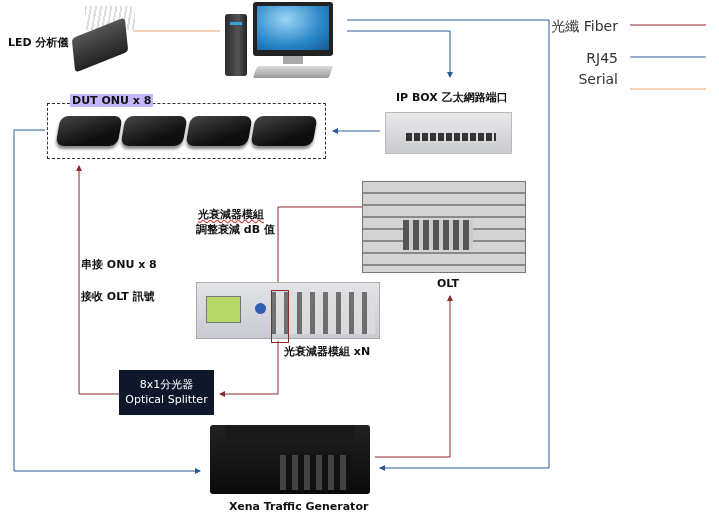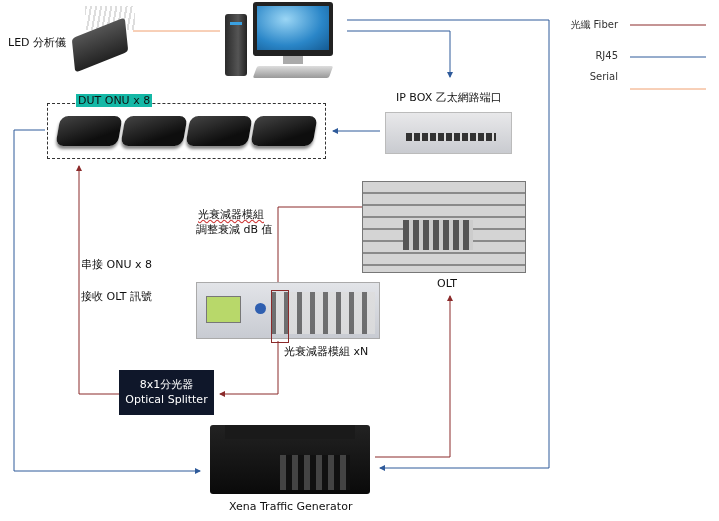--- a/index.html
+++ b/index.html
@@ -1,21 +1,21 @@
 <!DOCTYPE html>
 <html><head>
 <meta charset="utf-8">
 <style>
   html,body{margin:0;padding:0;background:#fff;}
   body{width:719px;height:521px;position:relative;overflow:hidden;font-family:"DejaVu Sans","Liberation Sans",sans-serif;color:#111;}
   .abs{position:absolute;}
   svg.wires{position:absolute;left:0;top:0;width:719px;height:521px;}
   .lbl{font-size:11px;white-space:nowrap;}
-  .b{font-weight:normal;}
-  .legend-text{font-size:10px;color:#333;text-align:right;width:70px;}
+  .b{font-weight:bold;}
+  .legend-text{font-size:14px;color:#333;text-align:right;width:70px;}
   
   .pc-tower{left:225px;top:14px;width:22px;height:62px;background:linear-gradient(90deg,#2a2a2a,#555 60%,#222);border-radius:3px;}
   .pc-tower::after{content:"";position:absolute;left:5px;top:8px;width:12px;height:3px;background:#3aa0e0;}
   .monitor{left:253px;top:2px;width:80px;height:54px;background:#222;border-radius:3px;}
   .monitor-screen{left:257px;top:6px;width:72px;height:44px;background:radial-gradient(ellipse at 40% 30%,#9bd6f5,#2a86c8 60%,#145a92);}
   .monitor-stand{left:283px;top:56px;width:20px;height:8px;background:#aaa;}
   .keyboard{left:255px;top:66px;width:76px;height:12px;background:linear-gradient(#ddd,#999);border-radius:2px;transform:skewX(-20deg);}
   .led-dev{left:75px;top:26px;width:50px;height:38px;background:linear-gradient(#555,#222);transform:skewX(-20deg) rotate(-25deg);border-radius:4px;}
   .led-fibers{left:85px;top:6px;width:50px;height:24px;background:repeating-linear-gradient(100deg,#ddd 0 2px,transparent 2px 5px);}
   .onu{width:62px;height:30px;background:linear-gradient(160deg,#444,#0e0e0e 70%);border-radius:8px;transform:skewX(-10deg);box-shadow:0 3px 3px #888;}
@@ -81,21 +81,21 @@
 <div class="abs pc-tower"></div>
 <div class="abs monitor"></div>
 <div class="abs monitor-screen"></div>
 <div class="abs monitor-stand"></div>
 <div class="abs keyboard"></div>
 
 <div class="abs lbl b" style="left:396px;top:90px;text-align:right;">IP BOX 乙太網路端口</div>
 <div class="abs ipbox"></div>
 
 <div class="abs dut-box"></div>
-<div class="abs lbl b" style="left:76px;top:94px;background:#14b8a6;padding:0 2px;">DUT ONU x 8</div>
+<div class="abs lbl b" style="left:70px;top:94px;background:#c4b5fd;padding:0 2px;">DUT ONU x 8</div>
 <div class="abs onu" style="left:58px;top:116px;"></div>
 <div class="abs onu" style="left:123px;top:116px;"></div>
 <div class="abs onu" style="left:188px;top:116px;"></div>
 <div class="abs onu" style="left:253px;top:116px;"></div>
 
 <div class="abs olt"></div>
 <div class="abs lbl b" style="left:437px;top:277px;">OLT</div>
 
 <div class="abs lbl b" style="left:198px;top:207px;text-decoration:underline wavy #c33;">光衰減器模組</div>
 <div class="abs lbl b" style="left:196px;top:222px;">調整衰減 dB 值</div>

